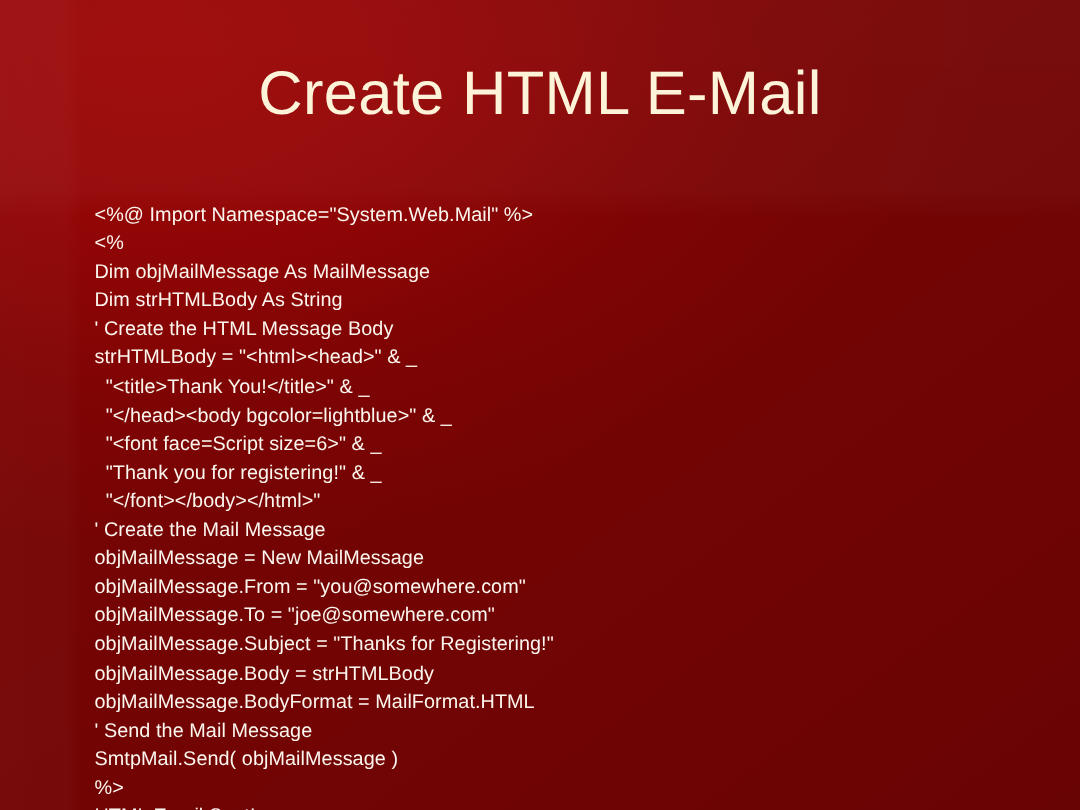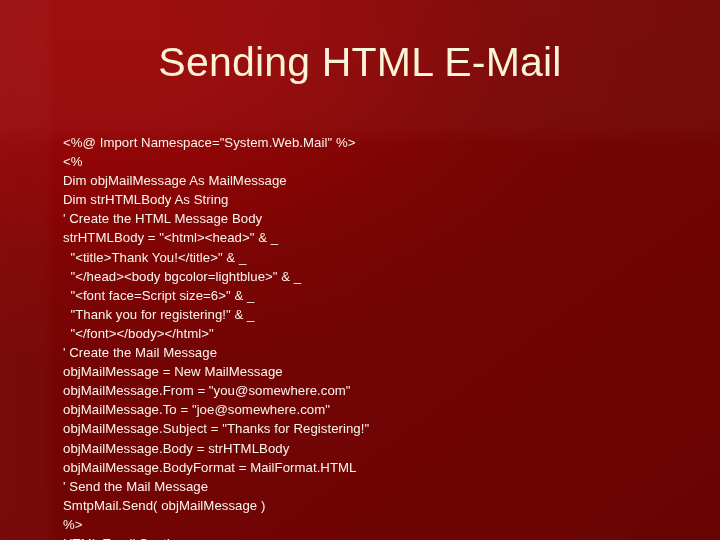--- a/index.html
+++ b/index.html
@@ -93,17 +93,17 @@
 <body>
 
 <div class="slide">
 
   <div class="bg-base"></div>
   <div class="bg-glow"></div>
   <div class="bg-band-h"></div>
   <div class="bg-band-v"></div>
   <div class="bg-vig"></div>
 
-  <div class="title">Sending HTML E-Mail</div>
+  <div class="title">Create HTML E-Mail</div>
 
   <div class="code-block" id="code-block"><span class="code-line">&lt;%@ Import Namespace="System.Web.Mail" %&gt;</span><span class="code-line">&lt;%</span><span class="code-line">Dim objMailMessage As MailMessage</span><span class="code-line">Dim strHTMLBody As String</span><span class="code-line">' Create the HTML Message Body</span><span class="code-line">strHTMLBody = "&lt;html&gt;&lt;head&gt;" &amp; _</span><span class="code-line">  "&lt;title&gt;Thank You!&lt;/title&gt;" &amp; _</span><span class="code-line">  "&lt;/head&gt;&lt;body bgcolor=lightblue&gt;" &amp; _</span><span class="code-line">  "&lt;font face=Script size=6&gt;" &amp; _</span><span class="code-line">  "Thank you for registering!" &amp; _</span><span class="code-line">  "&lt;/font&gt;&lt;/body&gt;&lt;/html&gt;"</span><span class="code-line">' Create the Mail Message</span><span class="code-line">objMailMessage = New MailMessage</span><span class="code-line">objMailMessage.From = "you@somewhere.com"</span><span class="code-line">objMailMessage.To = "joe@somewhere.com"</span><span class="code-line">objMailMessage.Subject = "Thanks for Registering!"</span><span class="code-line">objMailMessage.Body = strHTMLBody</span><span class="code-line">objMailMessage.BodyFormat = MailFormat.HTML</span><span class="code-line">' Send the Mail Message</span><span class="code-line">SmtpMail.Send( objMailMessage )</span><span class="code-line">%&gt;</span><span class="code-line">HTML Email Sent!</span></div>
 
 </div>
 
 </body></html>

